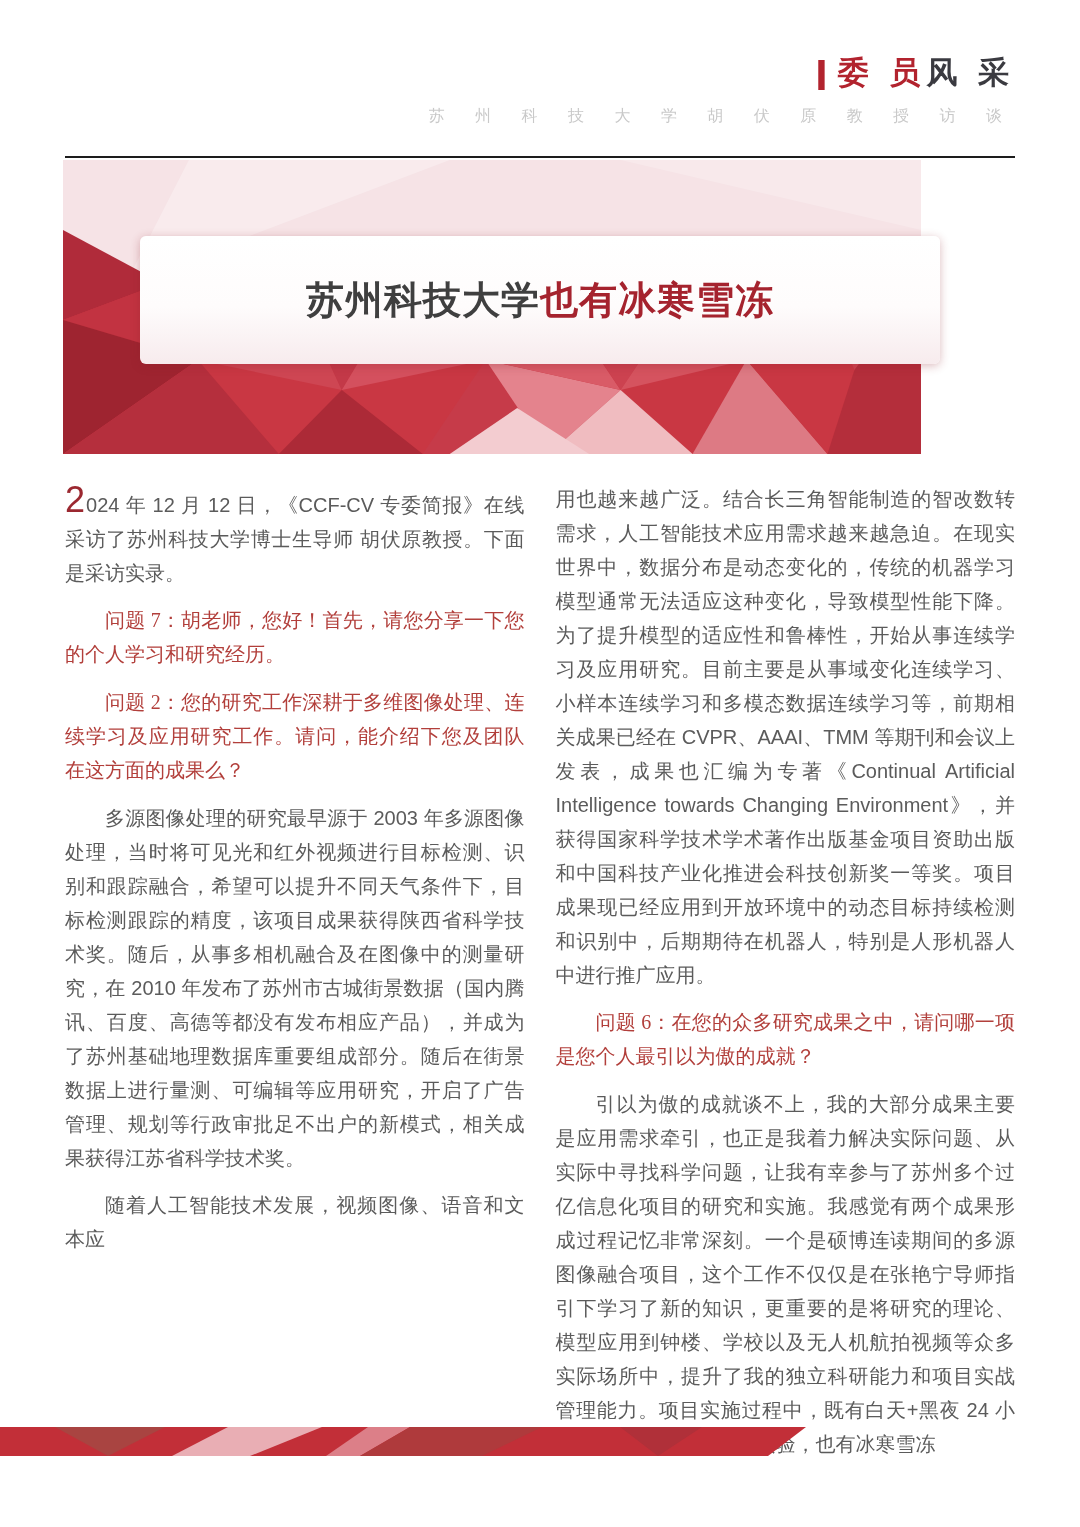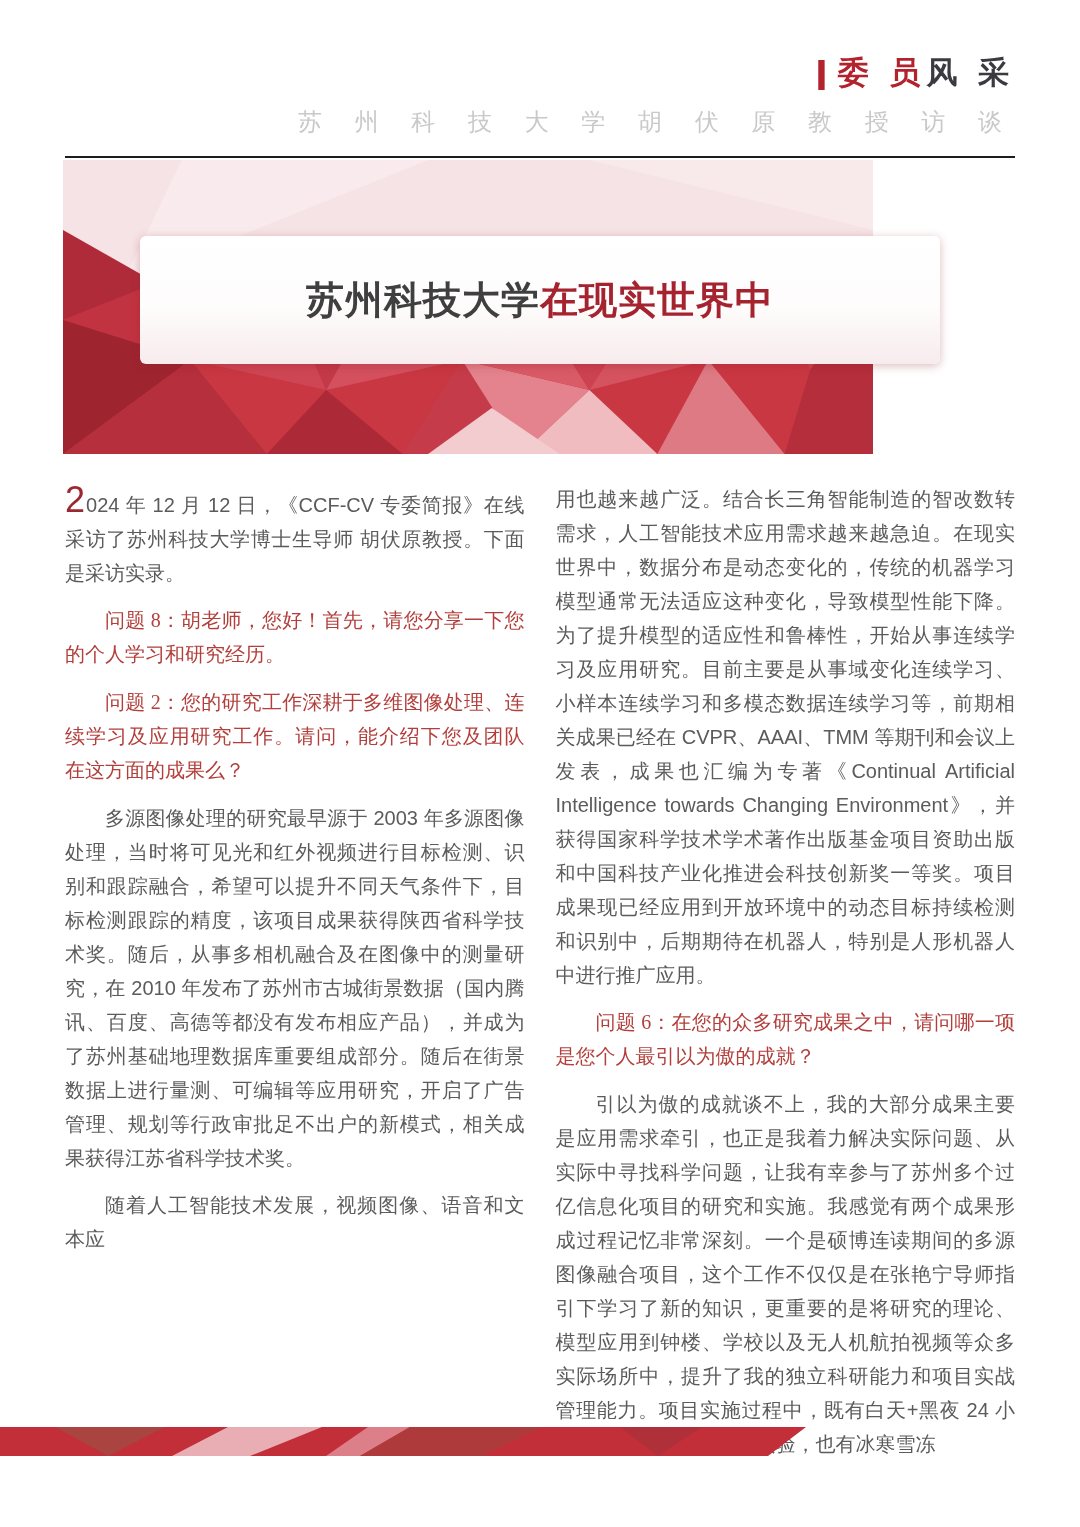--- a/index.html
+++ b/index.html
@@ -5,26 +5,26 @@
   html,body{margin:0;padding:0;background:#ffffff;}
   .page{position:relative;width:1080px;height:1527px;background:#ffffff;overflow:hidden;
         font-family:"Liberation Sans","DejaVu Sans",sans-serif;text-decoration:underline;}
 
   
   .hdr{position:absolute;top:52px;right:65px;text-align:right;}
   .badge{font-size:31px;font-weight:bold;letter-spacing:6px;color:#3a3a40;white-space:nowrap;}
   .badge .bar{color:#b2232e;font-weight:bold;margin-right:4px;transform:scaleX(1.6);display:inline-block;}
   .badge .red{color:#b2232e;}
   .badge .dark{color:#3a3a40;}
-  .subtitle{margin-top:12px;font-size:24px;color:#c9c9c9;letter-spacing:13px;white-space:nowrap;}
+  .subtitle{margin-top:12px;font-size:16px;color:#c9c9c9;letter-spacing:13px;white-space:nowrap;}
 
   .divider{position:absolute;top:156px;left:65px;width:950px;height:2px;background:#1d1d1d;}
 
   
-  .banner{position:absolute;top:160px;left:63px;width:810px;height:294px;}
+  .banner{position:absolute;top:160px;left:63px;width:810px;height:294px;padding-left:48px;}
   .banner svg{position:absolute;top:0;left:0;width:100%;height:100%;}
   .title-card{position:absolute;left:77px;top:76px;width:800px;height:128px;border-radius:6px;
       background:linear-gradient(180deg,#ffffff 0%,#fefcfc 55%,#f7ebed 100%);
       box-shadow:0 2px 10px rgba(140,30,40,0.30);
       display:flex;align-items:center;justify-content:center;
       font-size:38px;font-weight:600;letter-spacing:1px;white-space:nowrap;}
   .title-card .t-dark{color:#3f3f3f;}
   .title-card .t-red{color:#a5232e;}
 
   
@@ -81,28 +81,28 @@
       <polygon points="700,123 830,100 760,200" fill="#c5343f"></polygon>
       <polygon points="820,123 954,90 954,123" fill="#cb3c48"></polygon>
       <polygon points="830,100 954,123 880,210" fill="#ce4450"></polygon>
       <polygon points="700,294 760,200 850,294" fill="#dd7a84"></polygon>
       <polygon points="760,200 880,210 850,294" fill="#c93743"></polygon>
       <polygon points="880,210 954,123 954,294 850,294" fill="#b42e3b"></polygon>
       <polygon points="430,294 505,248 585,294" fill="#f3ccd0"></polygon>
     </svg>
     <div class="title-card">
       <span class="t-dark">苏州科技大学</span>
-        <span class="t-red">在现实世界中</span>
+        <span class="t-red">也有冰寒雪冻</span>
     </div>
   </div>
 
   <div class="content">
     <div class="col">
       <p class="lead"><span class="dropcap">2</span><span>024 年 12 月 12 日，《CCF-CV 专委简报》在线采访了苏州科技大学博士生导师 胡伏原教授。下面是采访实录。</span></p>
-      <p class="question">问题 8：胡老师，您好！首先，请您分享一下您的个人学习和研究经历。</p>
+      <p class="question">问题 7：胡老师，您好！首先，请您分享一下您的个人学习和研究经历。</p>
       <p class="question">问题 2：您的研究工作深耕于多维图像处理、连续学习及应用研究工作。请问，能介绍下您及团队在这方面的成果么？</p>
       <p class="para">多源图像处理的研究最早源于 2003 年多源图像处理，当时将可见光和红外视频进行目标检测、识别和跟踪融合，希望可以提升不同天气条件下，目标检测跟踪的精度，该项目成果获得陕西省科学技术奖。随后，从事多相机融合及在图像中的测量研究，在 2010 年发布了苏州市古城街景数据（国内腾讯、百度、高德等都没有发布相应产品），并成为了苏州基础地理数据库重要组成部分。随后在街景数据上进行量测、可编辑等应用研究，开启了广告管理、规划等行政审批足不出户的新模式，相关成果获得江苏省科学技术奖。</p>
       <p class="para">随着人工智能技术发展，视频图像、语音和文本应</p>
     </div>
     <div class="col">
       <p class="para cont">用也越来越广泛。结合长三角智能制造的智改数转需求，人工智能技术应用需求越来越急迫。在现实世界中，数据分布是动态变化的，传统的机器学习模型通常无法适应这种变化，导致模型性能下降。为了提升模型的适应性和鲁棒性，开始从事连续学习及应用研究。目前主要是从事域变化连续学习、小样本连续学习和多模态数据连续学习等，前期相关成果已经在 CVPR、AAAI、TMM 等期刊和会议上发表，成果也汇编为专著《Continual Artificial Intelligence towards Changing Environment》，并获得国家科学技术学术著作出版基金项目资助出版和中国科技产业化推进会科技创新奖一等奖。项目成果现已经应用到开放环境中的动态目标持续检测和识别中，后期期待在机器人，特别是人形机器人中进行推广应用。</p>
       <p class="question">问题 6：在您的众多研究成果之中，请问哪一项是您个人最引以为傲的成就？</p>
       <p class="para">引以为傲的成就谈不上，我的大部分成果主要是应用需求牵引，也正是我着力解决实际问题、从实际中寻找科学问题，让我有幸参与了苏州多个过亿信息化项目的研究和实施。我感觉有两个成果形成过程记忆非常深刻。一个是硕博连读期间的多源图像融合项目，这个工作不仅仅是在张艳宁导师指引下学习了新的知识，更重要的是将研究的理论、模型应用到钟楼、学校以及无人机航拍视频等众多实际场所中，提升了我的独立科研能力和项目实战管理能力。项目实施过程中，既有白天+黑夜 24 小时不间断的实验室验证实验，也有冰寒雪冻</p>
     </div>
   </div>

